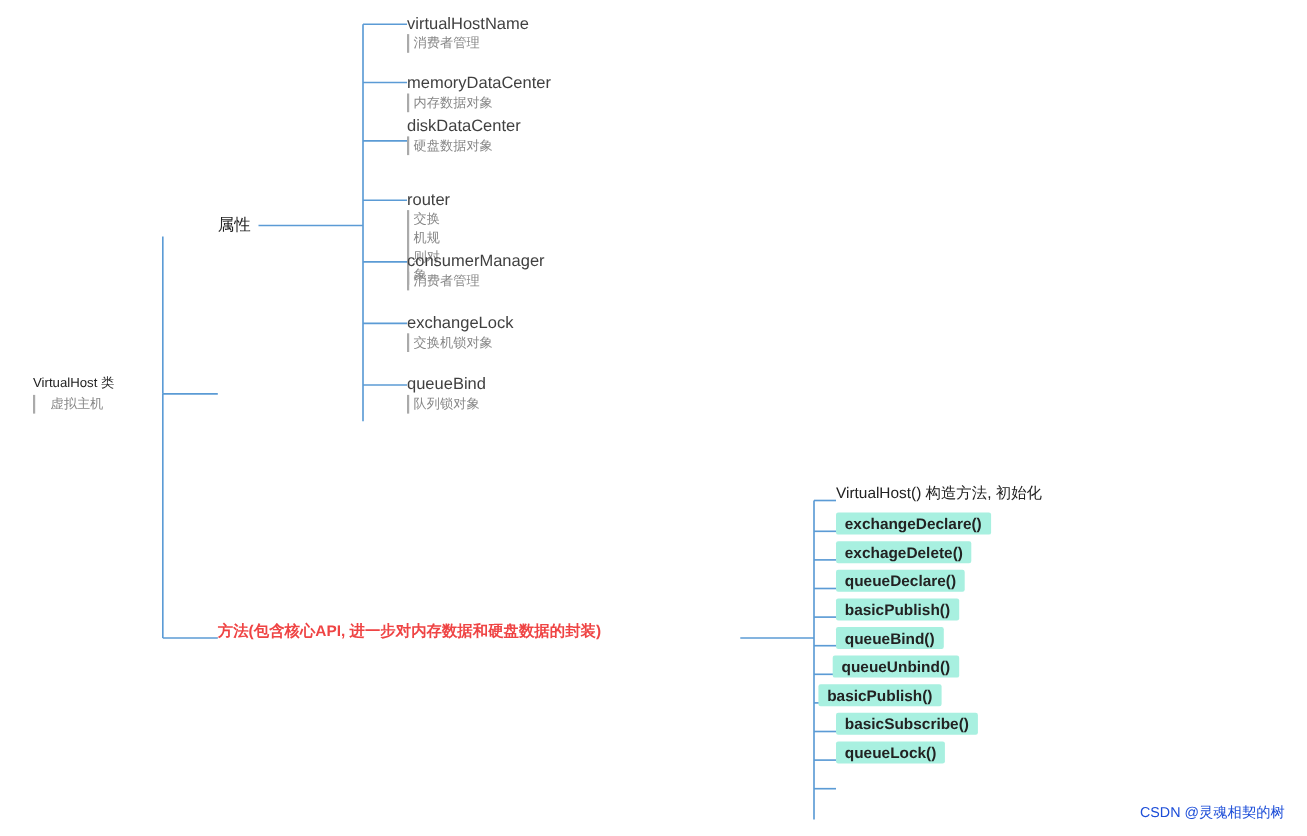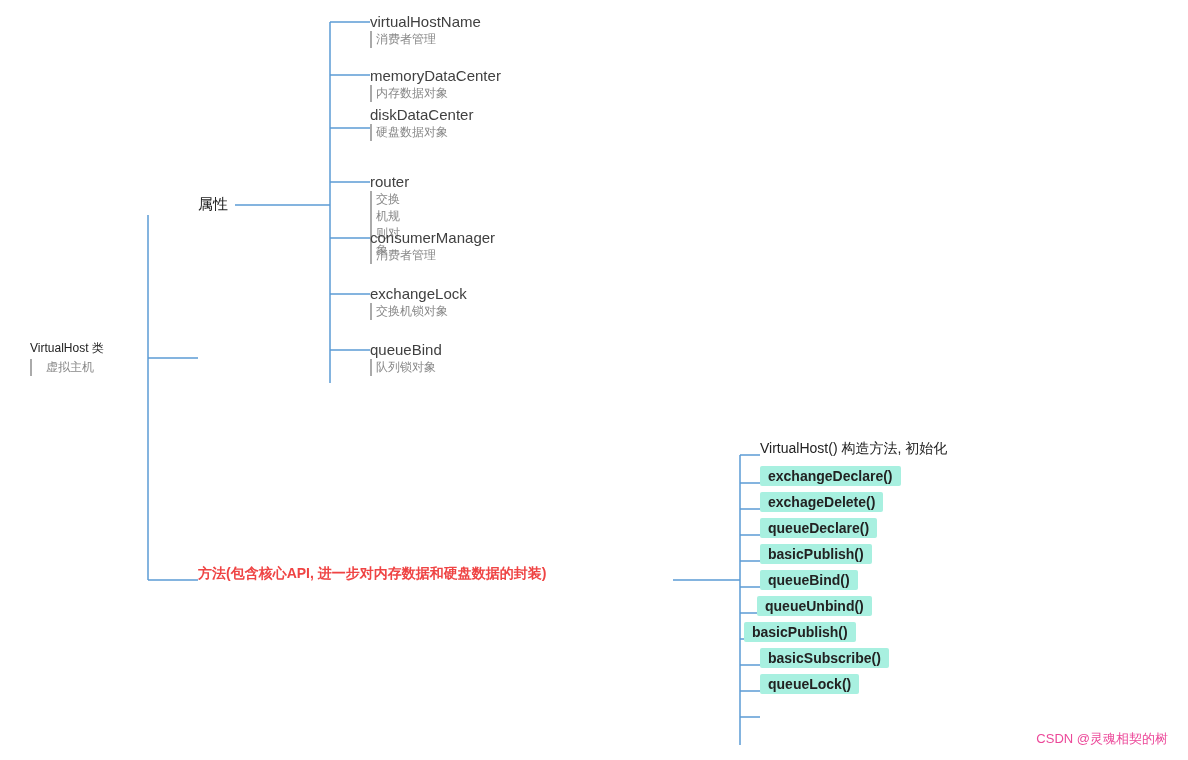--- a/index.html
+++ b/index.html
@@ -116,21 +116,21 @@
       height: 760px;
       pointer-events: none;
     }
 
     
     .watermark {
       position: absolute;
       bottom: 12px;
       right: 20px;
       font-size: 13px;
-      color: #ec4899;
+      color: #1d4ed8;
     }
   </style>
 </head>
 <body>
 
 <div class="diagram-container">
 
   <svg class="lines-svg">
 
     <line x1="148" y1="358" x2="198" y2="358" stroke="#5b9bd5" stroke-width="1.5"></line>

